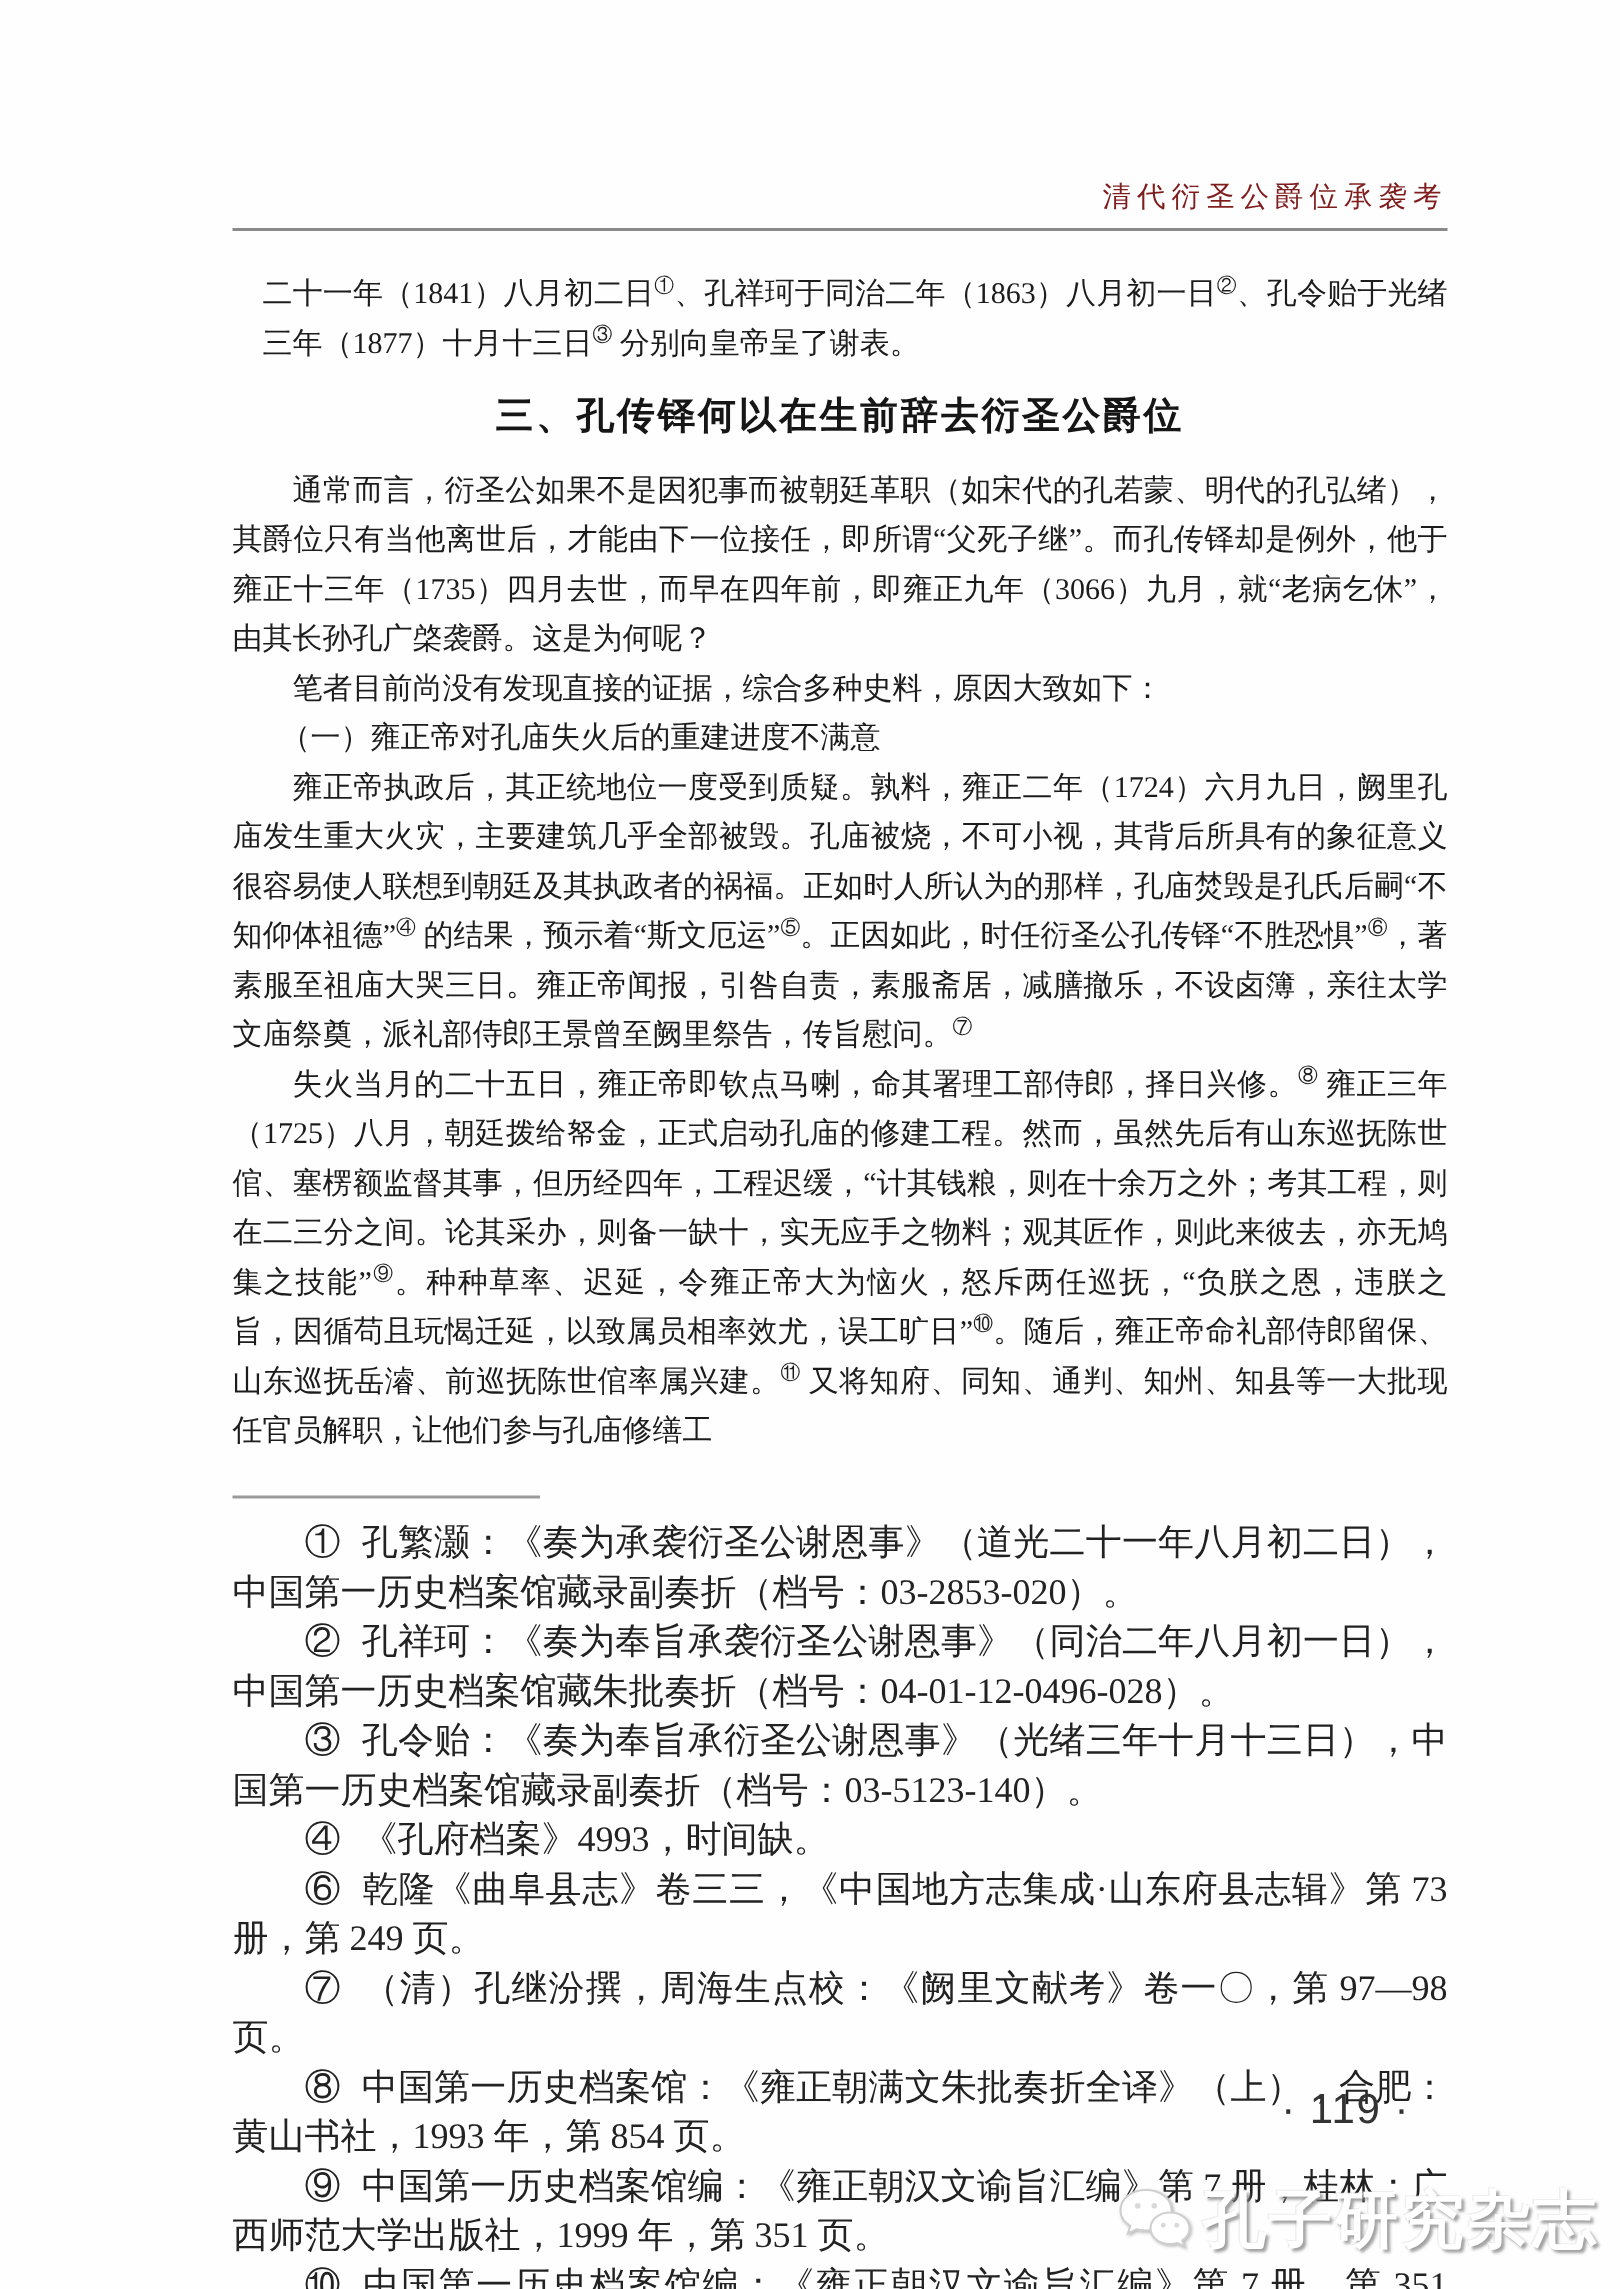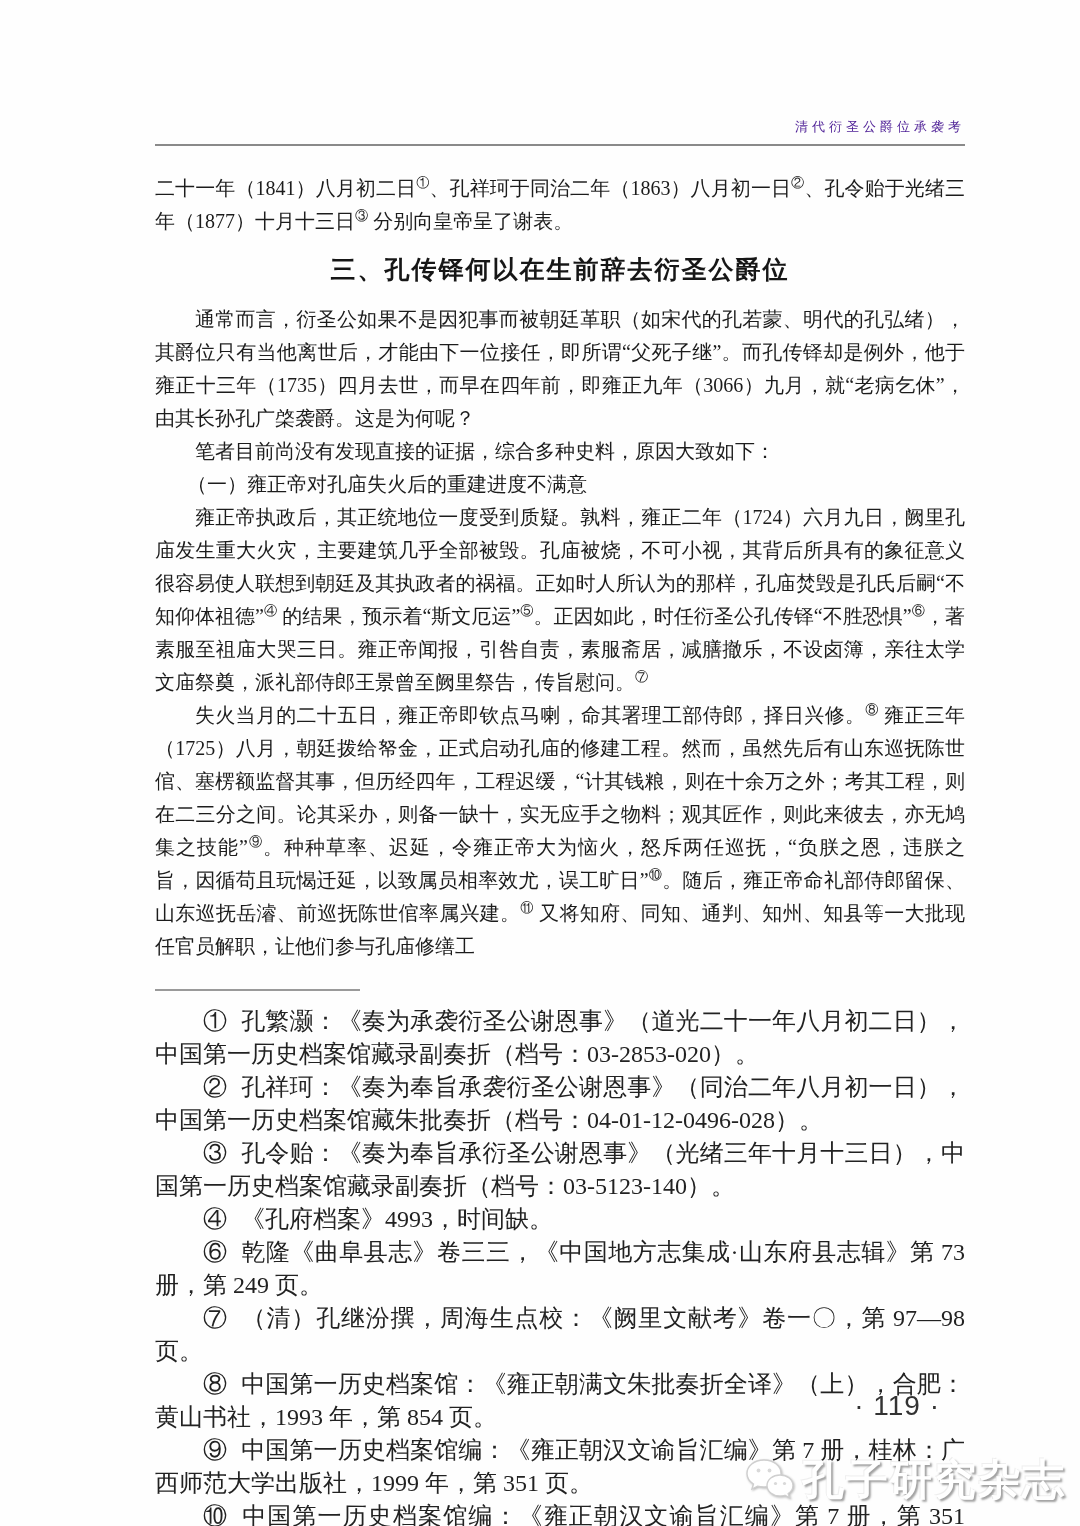--- a/index.html
+++ b/index.html
@@ -1,23 +1,23 @@
 <!DOCTYPE html>
 <html lang="zh"><head>
 <meta charset="utf-8">
 <style>
   html,body{margin:0;padding:0;background:#ffffff;}
   .page{position:relative;width:1080px;height:1526px;background:#fefefe;overflow:hidden;
         font-family:"Liberation Serif","DejaVu Serif",serif;color:#1c1c1c;}
   .inner{position:absolute;left:155px;top:118px;width:810px;}
-  .running-title{text-align:right;font-size:13px;color:#4c1d95;letter-spacing:4px;}
+  .running-title{text-align:right;font-size:19px;color:#7f1d1d;letter-spacing:4px;}
   .header-rule{height:0;border-top:2px solid #8a8a8a;margin-top:8px;}
   main{margin-top:26px;font-size:20px;line-height:33px;text-align:justify;}
   .para{margin:0;text-indent:2em;}
-  .no-indent{text-indent:0;}
+  .no-indent{text-indent:0;margin-left:20px;}
   .section-heading{font-size:25px;font-weight:bold;text-align:center;
                    margin:15px 0 17px;letter-spacing:2px;color:#161616;}
   .subhead{text-indent:1.6em;}
   sup{font-size:0.66em;vertical-align:super;line-height:0;}
   .footnotes{margin-top:26px;font-size:24px;line-height:33px;text-align:justify;color:#222;}
   .footnote-rule{width:205px;border-top:2px solid #9a9a9a;margin-bottom:14px;}
   .footnote{margin:0;text-indent:2em;}
   .fn-marker{margin-right:14px;}
   .page-number{position:absolute;top:1390px;right:140px;
                font-family:"Liberation Sans","DejaVu Sans",sans-serif;

